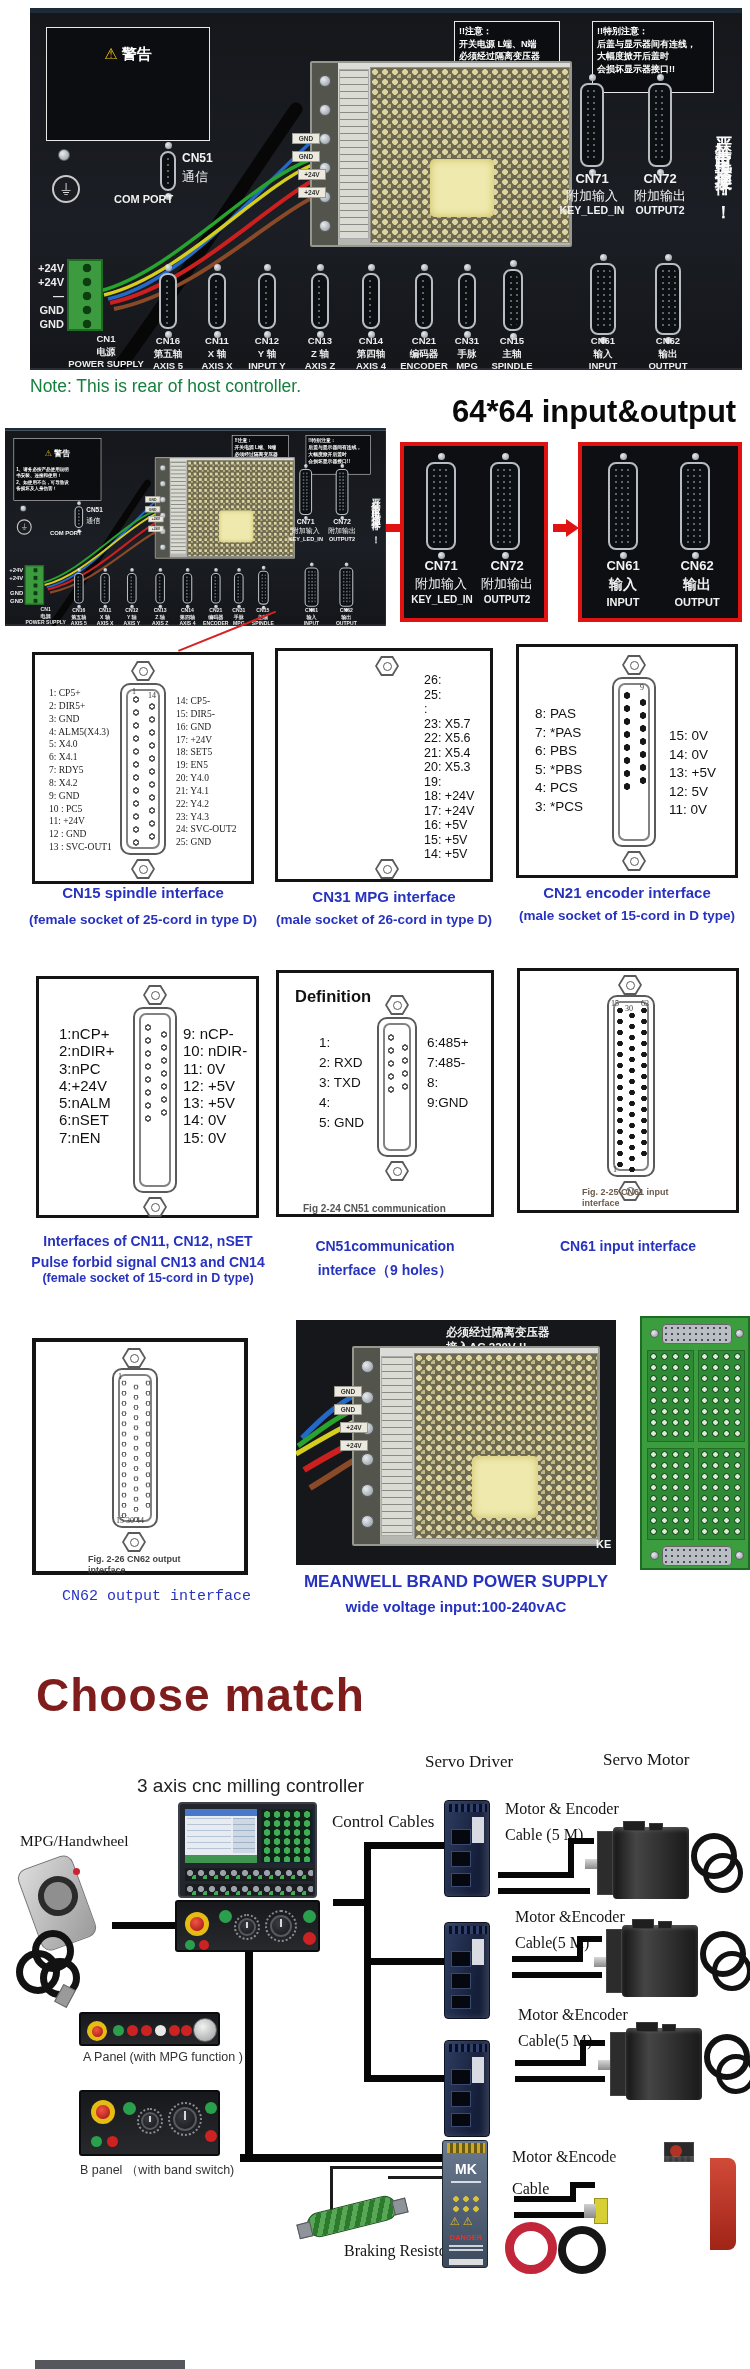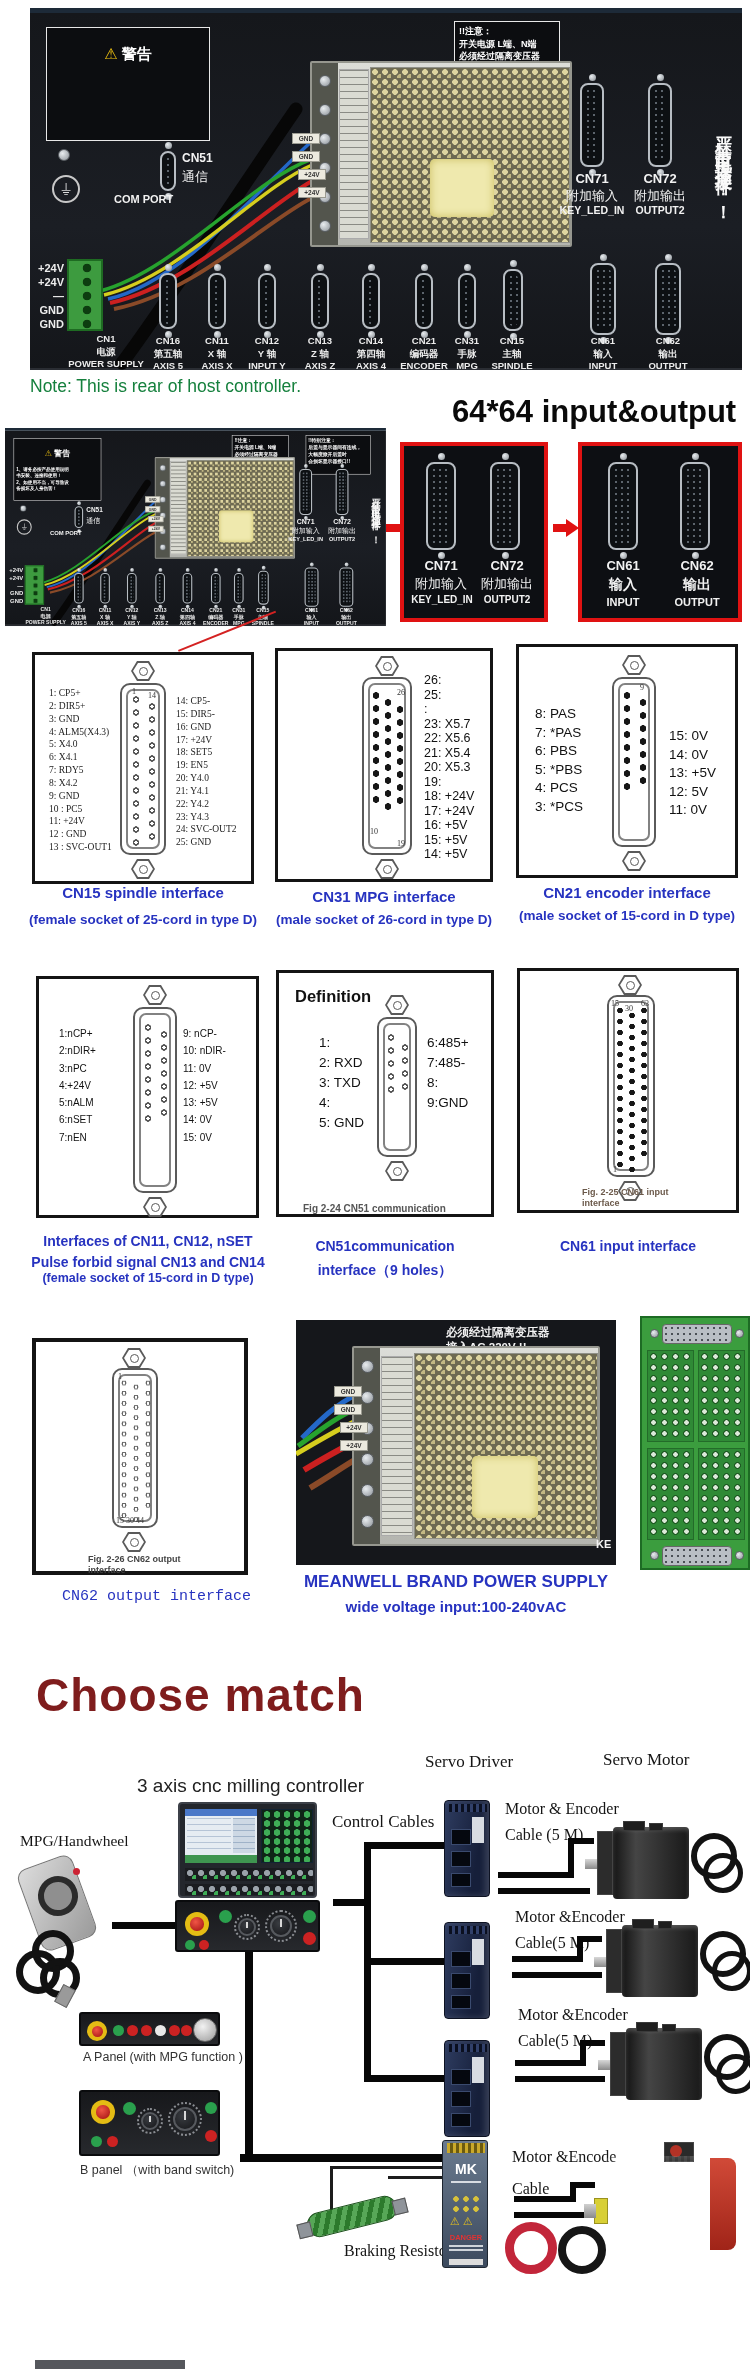--- a/index.html
+++ b/index.html
@@ -39,21 +39,21 @@
 .mcol{background-image:radial-gradient(circle at 5px 6.5px,#161616 3.1px,transparent 3.5px);background-size:10px 13px}
 .mcol44{background-image:radial-gradient(circle at 5px 5.5px,#161616 2.6px,transparent 3px);background-size:10px 11px}
 .nut{position:absolute;width:24px;height:20px}
 .nut i,.nut u,.nut s{position:absolute;font-style:normal;text-decoration:none}
 .nut i{inset:0;clip-path:polygon(25% 0,75% 0,100% 50%,75% 100%,25% 100%,0 50%);background:#5a5a5a}
 .nut u{inset:2px;clip-path:polygon(25% 0,75% 0,100% 50%,75% 100%,25% 100%,0 50%);background:#fff}
 .nut s{left:50%;top:50%;width:9px;height:9px;margin:-4.5px;border:1.6px solid #5a5a5a;border-radius:50%;background:#fff}
 .pA div{line-height:12.85px;font-size:9.5px;color:#222;font-family:"Liberation Serif","DejaVu Serif",serif;white-space:pre}
 .pB div{line-height:14.5px;font-size:12.5px;color:#111;white-space:pre}
 .pC div{line-height:18.5px;font-size:13.5px;color:#111;white-space:pre}
-.pD div{line-height:17.3px;font-size:10px;color:#111;white-space:pre}
+.pD div{line-height:17.3px;font-size:15px;color:#111;white-space:pre}
 .pE div{line-height:20px;font-size:13.5px;color:#111;white-space:pre}
 .connum{position:absolute;font-size:8px;color:#333;font-family:"Liberation Serif",serif}
 .figtxt{position:absolute;font-size:9px;line-height:11px;color:#6b594a;white-space:pre-line;font-weight:700}
 
 .redbox{position:absolute;background:#0d0f13;border:4px solid #e01212}
 .rarrow{position:absolute;background:#e01212}
 .rarrow::after{content:"";position:absolute;left:100%;top:50%;transform:translateY(-50%);border:9px solid transparent;border-left:13px solid #e01212}
 
 .gb{position:absolute;background:#3b9d3e;border:2px solid #1d6b24}
 .gbconn{position:absolute;background:#b9bec4;border:1px solid #666;border-radius:4px;background-image:radial-gradient(circle at 3px 3px,#4a4f55 1.1px,transparent 1.4px);background-size:6px 6px}
@@ -106,20 +106,24 @@
     <path d="M84,296 C165,280 238,206 282,185" stroke="#8a4a28" stroke-width="4" fill="none"></path>
   </svg>
 
   <div class="a notice" style="left:16px;top:14px;width:164px;height:114px;font-size:8.5px;line-height:12px">
     <div class="c" style="font-size:15px;line-height:22px"><span style="color:#f2c410">⚠</span> <span>警告</span></div>
   </div>
   <div class="a notice" style="left:424px;top:8px;width:106px;height:72px">!!注意：
 开关电源 L端、N端
 必须经过隔离变压器
 接入AC 220V !!</div>
+  <div class="a notice" style="left:562px;top:8px;width:122px;height:72px">!!特别注意：
+后盖与显示器间有连线，
+大幅度掀开后盖时
+会损坏显示器接口!!</div>
 
   <div class="scr" style="left:28px;top:136px;width:12px;height:12px"></div>
   <div class="a" style="left:22px;top:162px;width:28px;height:28px;border:2px solid #c8c8c8;border-radius:50%;color:#dcdcdc;font-size:15px;text-align:center;line-height:25px">⏚</div>
 
   <div class="pdsub" style="left:130px;top:138px;width:16px;height:40px">
       <i></i>
     </div>
   <div class="a w b" style="left:152px;top:138px;font-size:12px">CN51</div>
   <div class="a w" style="left:152px;top:155px;font-size:13px">通信</div>
   <div class="a w b" style="left:84px;top:180px;font-size:11px">COM PORT</div>
@@ -465,29 +469,20 @@
 </div>
 <div class="a bluecap c" style="left:33px;top:884px;width:220px;font-size:15px">CN15 spindle interface</div>
 <div class="a bluecap c" style="left:13px;top:912px;width:260px;font-size:13.5px">(female socket of 25-cord in type D)</div>
 
 <div class="pinbox" style="left:275px;top:648px;width:218px;height:234px">
   <div class="nut" style="left:97px;top:5px">
       <i></i>
       <u></u>
       <s></s>
     </div>
-  <div class="pc" style="left:84px;top:26px;width:50px;height:178px">
-    <div class="pci"></div>
-    <div class="mcol" style="left:7px;top:10px;height:117px"></div>
-    <div class="mcol" style="left:19px;top:17px;height:117px"></div>
-    <div class="mcol" style="left:31px;top:24px;height:104px"></div>
-    <div class="connum" style="left:33px;top:9px">26</div>
-    <div class="connum" style="left:6px;top:148px">10</div>
-    <div class="connum" style="left:33px;top:160px">19</div>
-  </div>
   <div class="nut" style="left:97px;top:208px">
       <i></i>
       <u></u>
       <s></s>
     </div>
   <div class="a pB" style="left:146px;top:22px">
       <div>26:</div>
       <div>25:</div>
       <div>:</div>
       <div>23: X5.7</div>

